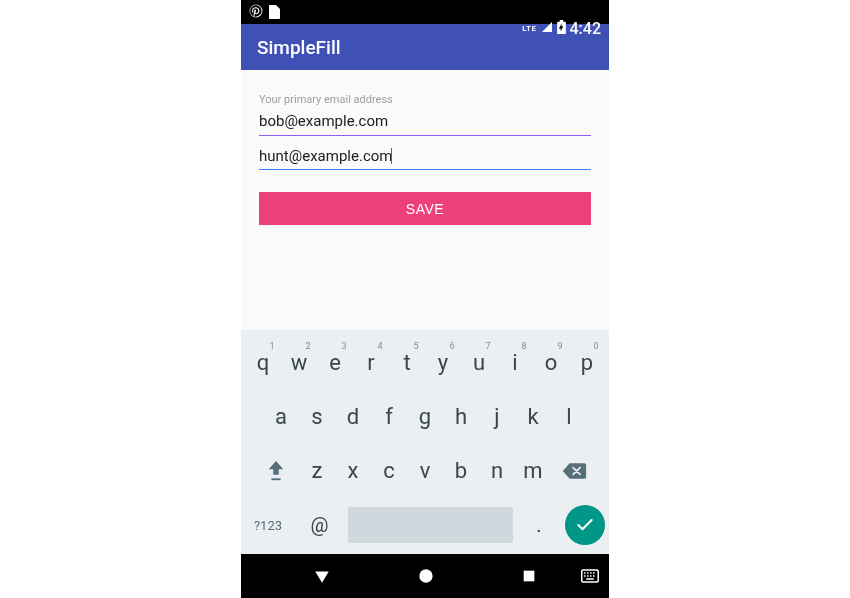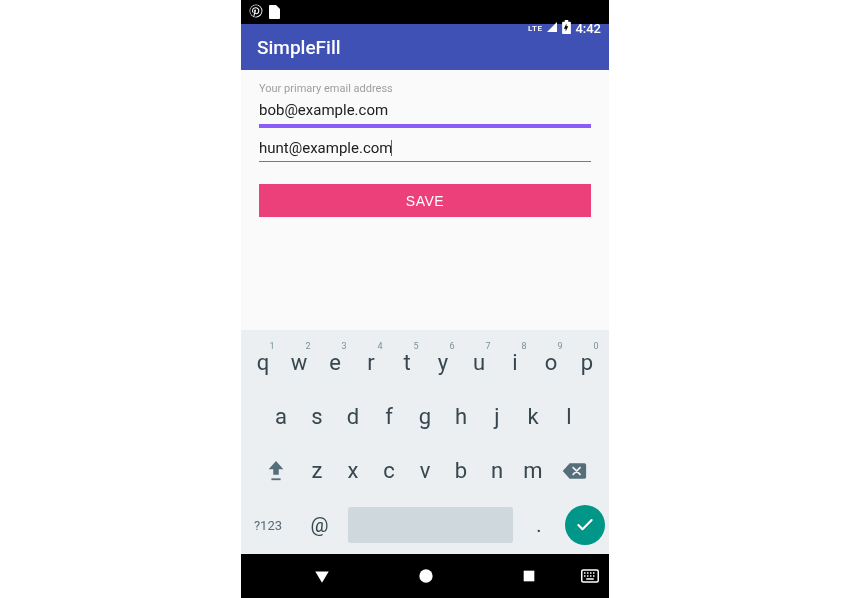--- a/index.html
+++ b/index.html
@@ -37,21 +37,21 @@
     color: #fff;
     display: flex;
     align-items: center;
     padding: 16px 16px;
     font-size: 19px;
     font-weight: 500;
   }
   .content {
     background: #fafafa;
     height: 336px;
-    padding: 12px 18px;
+    padding: 23px 18px;
   }
   .field { margin-bottom: 8px; }
   .field-label {
     font-size: 11px;
     color: #9e9e9e;
     margin-bottom: 2px;
   }
   .field-label.focused { color: #e91e63; }
   .cursor {
     display: inline-block;
@@ -63,21 +63,21 @@
   }
   .field-value {
     display: flex;
     align-items: center;
     border-bottom: 1px solid #3b82f6;
     padding: 3px 0 4px 0;
     font-size: 15px;
     color: #212121;
   }
   .field-value-plain {
-    border-bottom: 4px solid #8b5cf6;
+    border-bottom: 1px solid #8b5cf6;
     padding: 4px 0 5px 0;
     font-size: 15px;
     color: #212121;
   }
   .save-btn {
     width: 100%;
     height: 33px;
     background: #ec407a;
     color: #fff;
     border: none;
@@ -212,21 +212,21 @@
         <svg width="12" height="12" viewBox="0 0 24 24" fill="#fff">
             <path d="M2 22h20V2L2 22z"></path>
           </svg>
       </span>
       <span>
         <svg width="9" height="14" viewBox="0 0 10 16" fill="#fff">
             <path d="M3 0h4v2h2a1 1 0 011 1v12a1 1 0 01-1 1H1a1 1 0 01-1-1V3a1 1 0 011-1h2V0z"></path>
             <path fill="#000" d="M5 4l-3 6h2v3l3-6H5V4z"></path>
           </svg>
       </span>
-      <span style="font-size:13px;font-weight:500;">4:42</span>
+      <span style="font-size:16px;font-weight:500;">4:42</span>
     </div>
   </div>
 
   <div class="app-bar">
     <span>SimpleFill</span>
   </div>
 
   <div class="content">
     <div class="field">
       <div class="field-label">Your primary email address</div>

